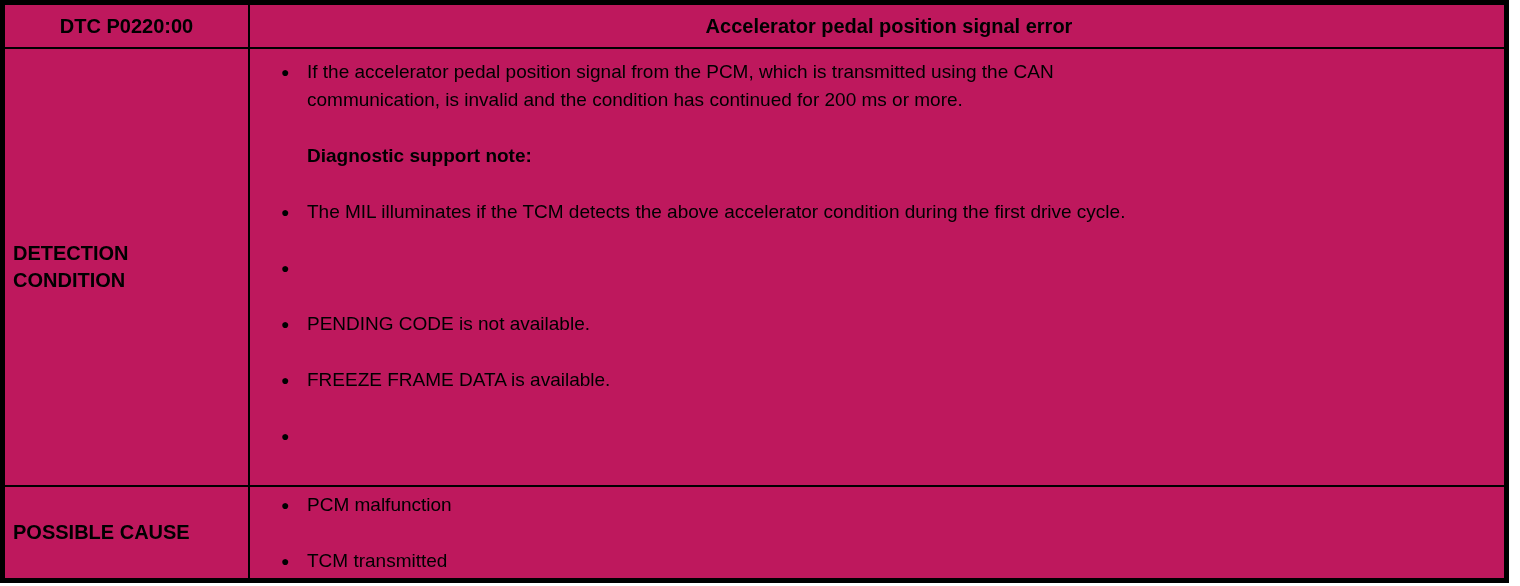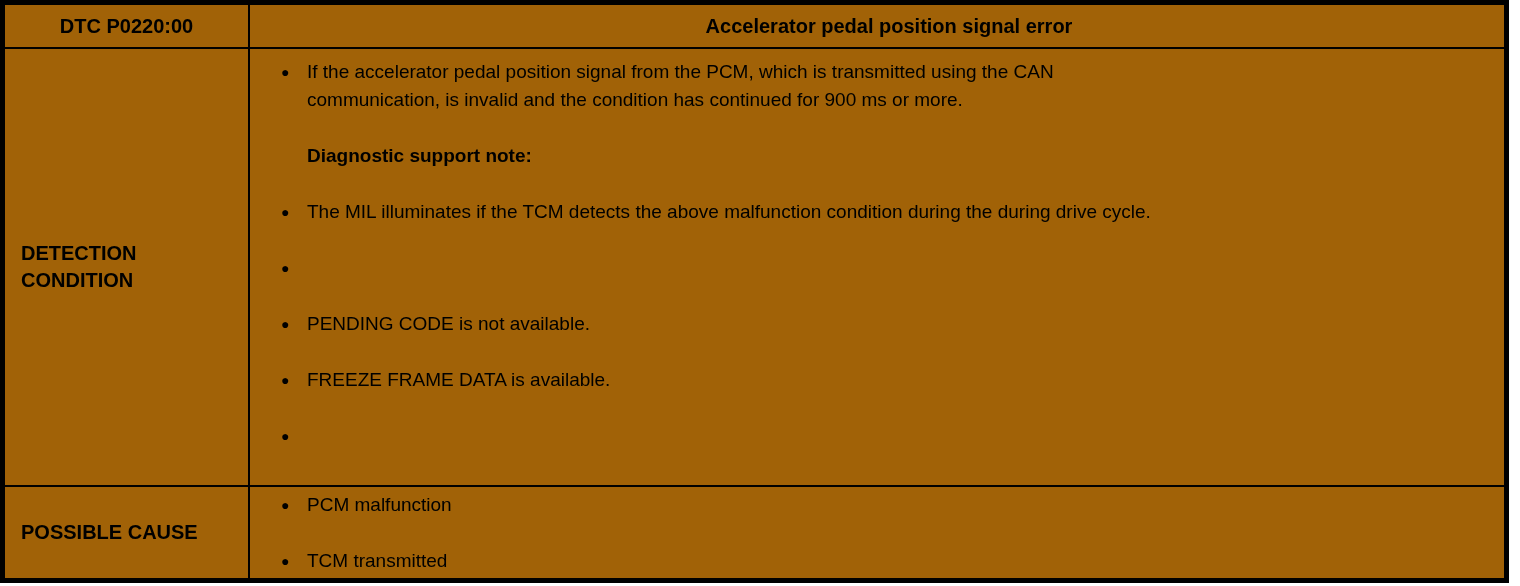--- a/index.html
+++ b/index.html
@@ -16,21 +16,21 @@
     -webkit-font-smoothing: antialiased;
   }
   .dtc-table {
     position: absolute;
     top: 0;
     left: 0;
     width: 1509px;
     height: 583px;
     box-sizing: border-box;
     border: 5px solid #000000;
-    background: #a16207;
+    background: #be185d;
     display: flex;
     flex-direction: column;
   }
   .t-row {
     display: flex;
     box-sizing: border-box;
   }
   .t-row + .t-row {
     border-top: 2px solid #000000;
   }
@@ -41,21 +41,21 @@
   .label-cell {
     width: 245px;
     flex: none;
     box-sizing: border-box;
     border-right: 2px solid #000000;
     display: flex;
     align-items: center;
     font-weight: bold;
     font-size: 20px;
     line-height: 27px;
-    padding: 0 2px 0 16px;
+    padding: 0 2px 0 8px;
   }
   .header-row .label-cell {
     justify-content: center;
     text-align: center;
     padding: 0;
   }
   .content-cell {
     flex: 1 1 auto;
     box-sizing: border-box;
     min-width: 0;
@@ -109,28 +109,28 @@
   </div>
 
   <div class="t-row detection-row">
     <div class="label-cell pre-line">DETECTION
 CONDITION</div>
     <div class="content-cell">
       <div class="items-col" id="detection-items">
           <div class="content-item bullet">
             <span class="bullet">●</span>
             <span class="item-text">If the accelerator pedal position signal from the PCM, which is transmitted using the CAN
-communication, is invalid and the condition has continued for 900 ms or more.</span>
+communication, is invalid and the condition has continued for 200 ms or more.</span>
           </div>
           <div class="content-item note">
             <span class="item-text">Diagnostic support note:</span>
           </div>
           <div class="content-item bullet">
             <span class="bullet">●</span>
-            <span class="item-text">The MIL illuminates if the TCM detects the above malfunction condition during the during drive cycle.</span>
+            <span class="item-text">The MIL illuminates if the TCM detects the above accelerator condition during the first drive cycle.</span>
           </div>
           <div class="content-item bullet">
             <span class="bullet">●</span>
           </div>
           <div class="content-item bullet">
             <span class="bullet">●</span>
             <span class="item-text">PENDING CODE is not available.</span>
           </div>
           <div class="content-item bullet">
             <span class="bullet">●</span>

